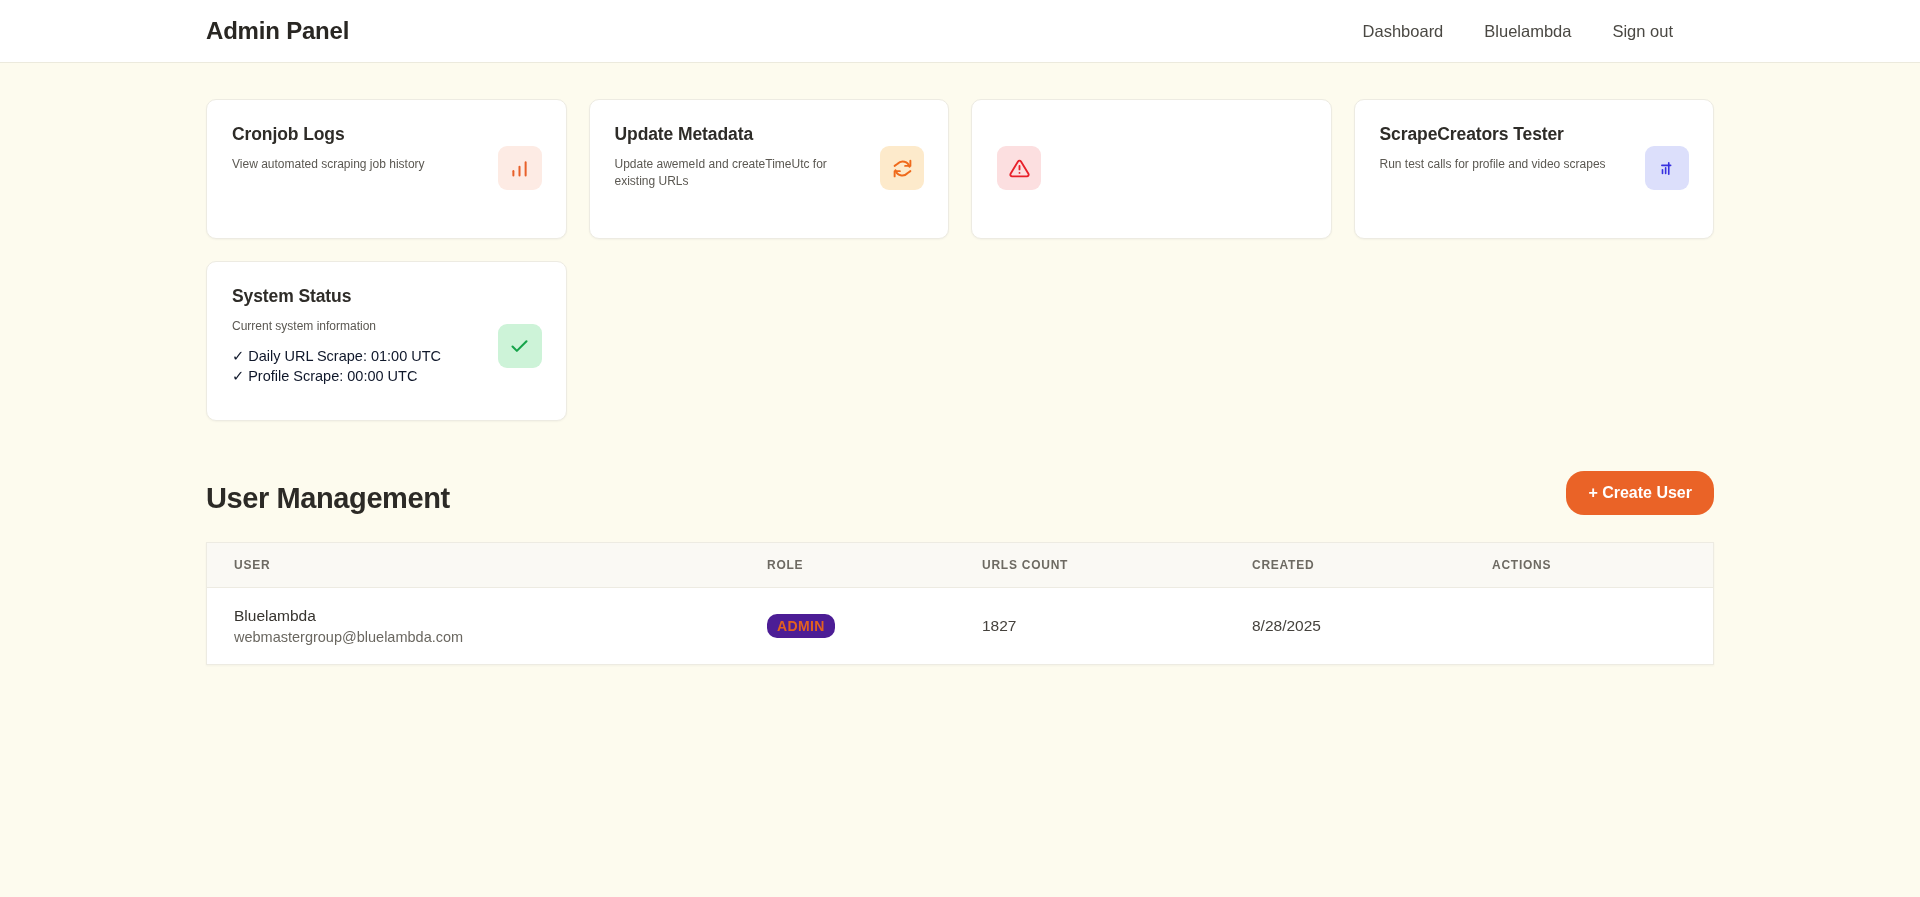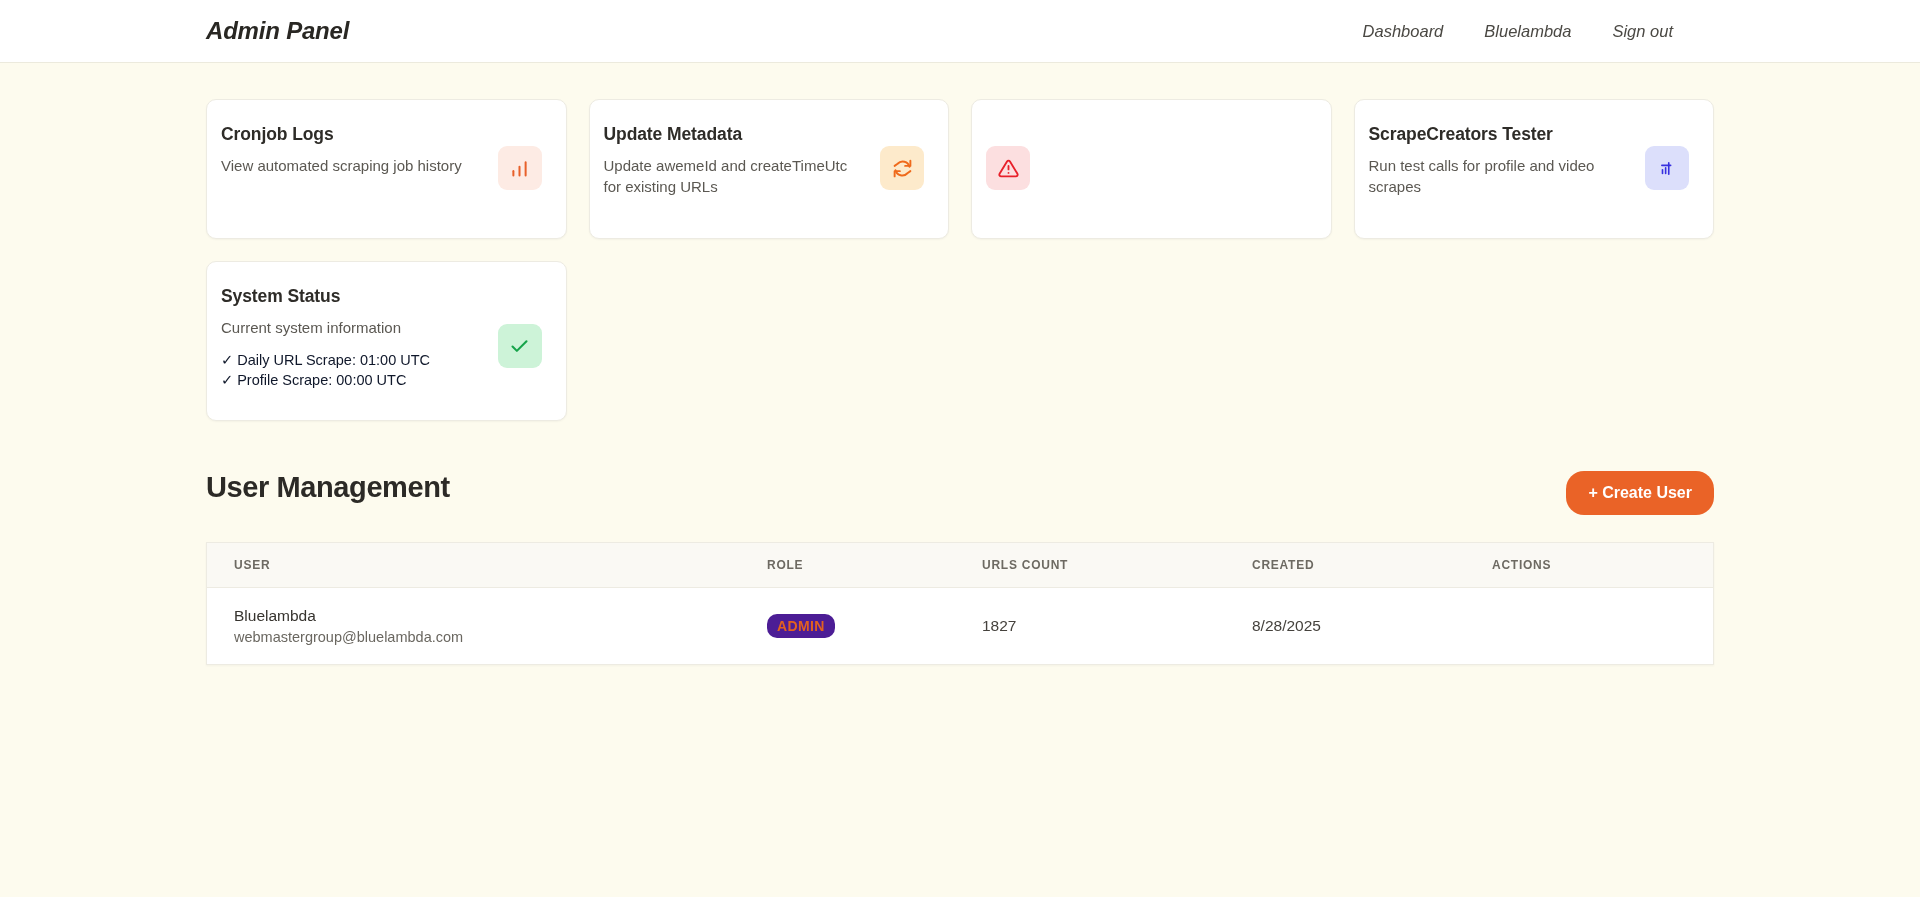--- a/index.html
+++ b/index.html
@@ -19,21 +19,20 @@
 
   
   .topbar {
     height: 63px;
     background: #ffffff;
     border-bottom: 1px solid #eceadd;
     display: flex;
     align-items: center;
     justify-content: space-between;
     padding: 0 247px 0 206px;
-    font-style: italic;
   }
 
   .brand {
     font-size: 24px;
     font-weight: bold;
     color: #292723;
     letter-spacing: -0.2px;
   }
 
   .nav {
@@ -58,42 +57,42 @@
   .card-grid {
     display: grid;
     grid-template-columns: repeat(4, 1fr);
     gap: 22px;
   }
 
   .card {
     background: #ffffff;
     border: 1px solid #edebe2;
     border-radius: 10px;
-    padding: 24px 24px 26px 14px;
+    padding: 24px 24px 26px 25px;
     min-height: 140px;
     display: flex;
     align-items: flex-start;
     justify-content: space-between;
     gap: 14px;
     box-shadow: 0 1px 2px rgba(30, 28, 22, 0.04);
     cursor: pointer;
   }
 
   .card-text { flex: 1; min-width: 0; }
 
   .card-title {
     font-size: 17.5px;
     font-weight: bold;
     color: #2e2c28;
     margin-bottom: 11px;
     letter-spacing: -0.1px;
   }
 
   .card-desc {
-    font-size: 15px;
+    font-size: 12px;
     line-height: 1.38;
     color: #5b5852;
   }
 
   .icon-box {
     width: 44px;
     height: 44px;
     border-radius: 9px;
     display: flex;
     align-items: center;
@@ -129,21 +128,21 @@
   .status-line {
     font-size: 14.5px;
     color: #0f172a;
     white-space: nowrap;
   }
 
   
   .section-head {
     margin-top: 50px;
     display: flex;
-    align-items: flex-start;
+    align-items: flex-end;
     justify-content: space-between;
   }
 
   .section-title {
     font-size: 29px;
     font-weight: bold;
     color: #2c2a26;
     letter-spacing: -0.4px;
   }
 

